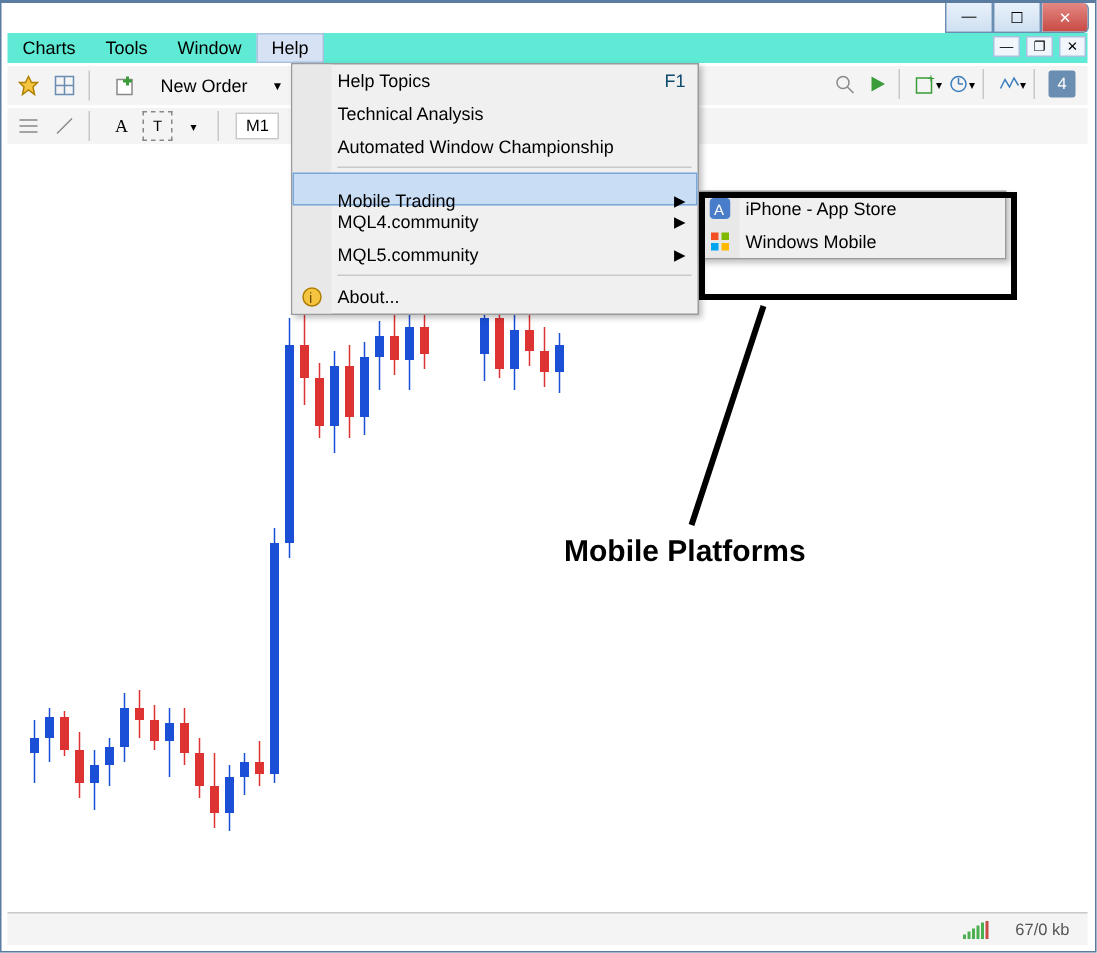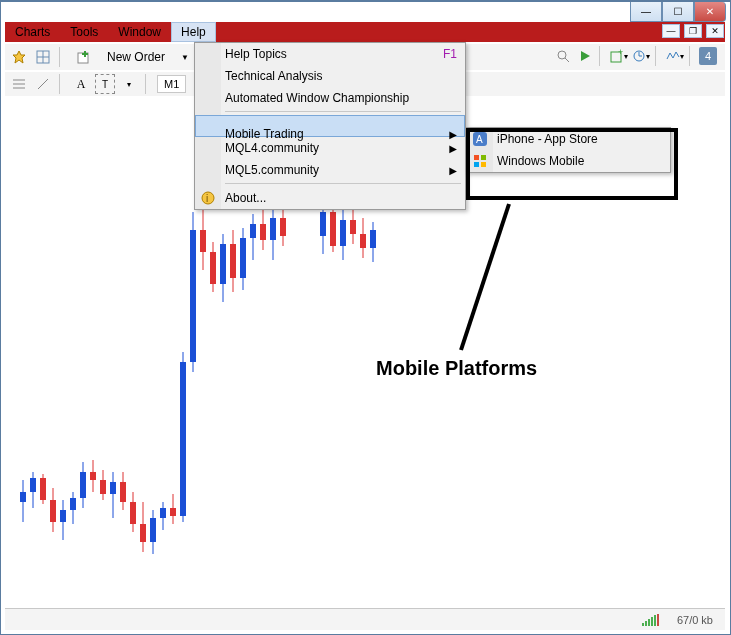--- a/index.html
+++ b/index.html
@@ -1,35 +1,35 @@
 <!DOCTYPE html>
 <html><head>
 <meta charset="utf-8">
 <style>
   * { box-sizing: border-box; margin: 0; padding: 0; }
   body { font-family: "Segoe UI", Tahoma, sans-serif; font-size: 12px; background: #b8d0e8; width: 731px; height: 635px; overflow: hidden; }
   .window { position: absolute; left: 0; top: 0; width: 731px; height: 635px; background: #fff; border: 1px solid #5a7ca0; border-top: 2px solid #5a7ca0; }
   .titlebar-controls { position: absolute; right: 4px; top: 0; display: flex; gap: 0; }
   .tb-btn { width: 32px; height: 20px; border: 1px solid #6a8db2; border-top: none; background: linear-gradient(#e8f1fa,#cfe0f2); font-size: 10px; display:flex; align-items:center; justify-content:center; cursor:pointer; }
   .tb-close { background: linear-gradient(#e48884,#c84b44); color:#fff; border-top-right-radius:4px; border-bottom-right-radius:4px;}
-  .menubar { position: absolute; left: 4px; top: 20px; height: 20px; display: flex; gap: 0; background:#b91c1c; width:720px;}
+  .menubar { position: absolute; left: 4px; top: 20px; height: 20px; display: flex; gap: 0; background:#5eead4; width:720px;}
   .menu-item { padding: 3px 10px; cursor: pointer; }
   .menu-item.open { background: #d7e3f4; border:1px solid #a9c2e0; padding:2px 9px; }
   .sub-controls { position:absolute; right:6px; top:22px; display:flex; gap:4px; }
   .sub-btn { width:18px; height:14px; border:1px solid #a9c2e0; background:#f0f6fc; font-size:9px; display:flex; align-items:center; justify-content:center; cursor:pointer;}
   .toolbar1 { position:absolute; left:4px; top:42px; height:26px; width:720px; display:flex; align-items:center; gap:4px; background:#f4f4f4; padding-left:4px;}
   .tb-icon { width:20px; height:20px; display:flex; align-items:center; justify-content:center; border:1px solid transparent; cursor:pointer;}
   .tb-sep { width:6px; height:20px; border-left:1px solid #c8c8c8; margin:0 2px;}
   .neworder { display:flex; align-items:center; height:22px; padding:0 6px; gap:16px; cursor:pointer;}
   .toolbar2 { position:absolute; left:4px; top:70px; height:24px; width:720px; display:flex; align-items:center; gap:4px; background:#f4f4f4; padding-left:4px;}
   .tf { padding:2px 6px; background:#fff; border:1px solid #c8c8c8; cursor:pointer; font-size:11px;}
   .chart-area { position:absolute; left:4px; top:96px; width:720px; height:490px; background:#fff; }
   .dropdown { position:absolute; left:193px; top:40px; width:272px; background:#f0f0f0; border:1px solid #9a9a9a; box-shadow:2px 2px 4px rgba(0,0,0,0.25); z-index:10;}
   .dd-item { display:flex; align-items:center; height:22px; padding:0 8px 0 30px; cursor:pointer; position:relative;text-align:center;}
-  .dd-item .shortcut { margin-left:auto; color:#a21caf; }
+  .dd-item .shortcut { margin-left:auto; color:#0c4a6e; }
   .dd-item .arrow { margin-left:auto; font-size:10px;}
   .dd-item.highlight { background:#c9def5; border:1px solid #7aa7d8; padding:16px 7px 0 29px;}
   .dd-sep { height:6px; position:relative;}
   .dd-sep::after { content:""; position:absolute; left:30px; right:4px; top:2px; border-top:1px solid #c8c8c8;}
   .dd-iconcol { position:absolute; left:0; top:0; width:26px; height:100%; background:#e8e8e8;}
   .dd-item .lefticon { position:absolute; left:5px; width:16px; height:16px; display:flex; align-items:center; justify-content:center;}
   .submenu { position:absolute; left:465px; top:125px; width:205px; background:#f0f0f0; border:1px solid #9a9a9a; box-shadow:2px 2px 4px rgba(0,0,0,0.25); z-index:11;}
   .submenu .dd-iconcol{width:26px;}
   .statusbar { position:absolute; left:4px; bottom:4px; width:720px; height:22px; background:#f4f4f4; border-top:1px solid #c8c8c8; display:flex; align-items:center;}
   .statusbar .spacer{flex:1;}

